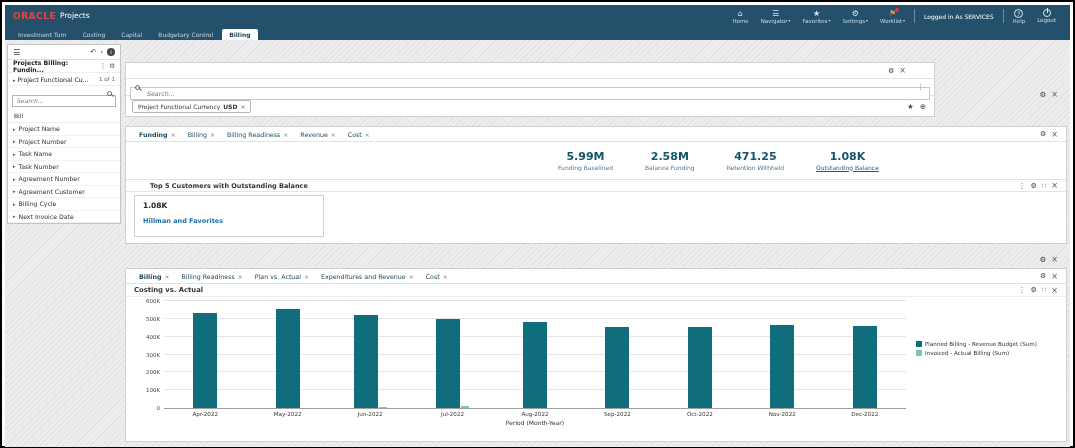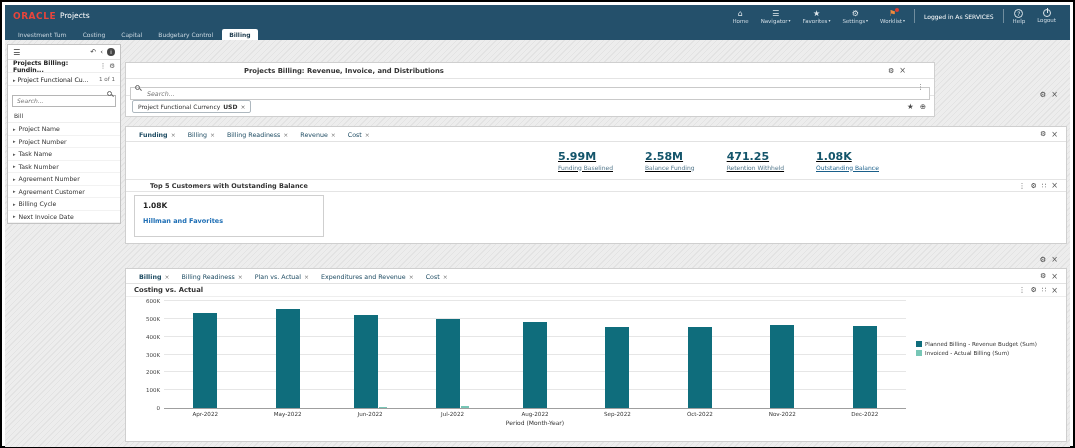--- a/index.html
+++ b/index.html
@@ -79,21 +79,21 @@
   
   .vtabs { height:15px; display:flex; align-items:center; gap:2px; padding-left:8px; border-bottom:1px solid #e2e2e2; position:relative; }
   .vtab { display:flex; align-items:center; gap:3px; font-size:6.3px; color:#1c4a61; padding:0 5px; cursor:pointer; height:100%; }
   .vtab.active .vtab-label { font-weight:bold; }
   .vtab-x { font-size:6px; color:#777; }
   .vtabs .icluster { position:absolute; right:8px; }
 
   
   .panelMid { position:absolute; left:120px; top:86px; width:942px; height:118px; background:#fff; border:1px solid #cfcfcf; }
   .kpis { height:37px; display:flex; align-items:center; padding-left:432px; gap:32px; }
-  .kpi { text-align:left;text-decoration:underline; }
+  .kpi { text-align:center; }
   .kpi-value { font-size:11px; font-weight:bold; color:#14556b; line-height:12px; }
   .kpi-label { font-size:6px; color:#54788c; margin-top:1px; }
   .kpi-label.link { color:#1a5f8a; text-decoration:underline; cursor:pointer; }
   .t5-head { height:13px; display:flex; align-items:center; border-top:1px solid #e4e4e4; border-bottom:1px solid #e4e4e4; position:relative; }
   .t5-title { font-size:6.5px; font-weight:bold; color:#333; padding-left:24px; }
   .t5-head .icluster { position:absolute; right:8px; }
   .t5-body { position:relative; height:50px; }
   .t5-card { position:absolute; left:8px; top:3px; width:190px; height:42px; border:1px solid #cfcfcf; padding:5px 8px; }
   .t5-value { font-size:7.5px; font-weight:bold; color:#222; }
   .t5-name { font-size:6.5px; font-weight:bold; color:#1f6fb5; margin-top:7px; cursor:pointer; }
@@ -246,21 +246,20 @@
             </div>
             <div class="sb-filter" data-name="filter-next-invoice-date">
               <span class="arrow" data-name="expand-arrow-icon">▸</span>
               <span data-name="filter-label">Next Invoice Date</span>
             </div>
           </div>
       </div>
 
       <div class="panel1" data-name="prompt-panel">
         <div class="p1-head" data-name="prompt-panel-header">
-          <span class="p1-title" data-name="page-title">Projects Billing: Revenue, Invoice, and Distributions</span>
           <span class="icluster" data-name="prompt-header-icons">
             <span data-name="gear-icon">⚙</span>
             <span class="xi" data-name="close-icon">×</span>
           </span>
         </div>
         <div class="p1-search" data-name="prompt-search-row">
           <input data-name="prompt-search-input" placeholder="Search..." style="">
           <span class="mag" data-name="search-icon"></span>
           <span class="kebab" data-name="kebab-icon">⋮</span>
         </div>

